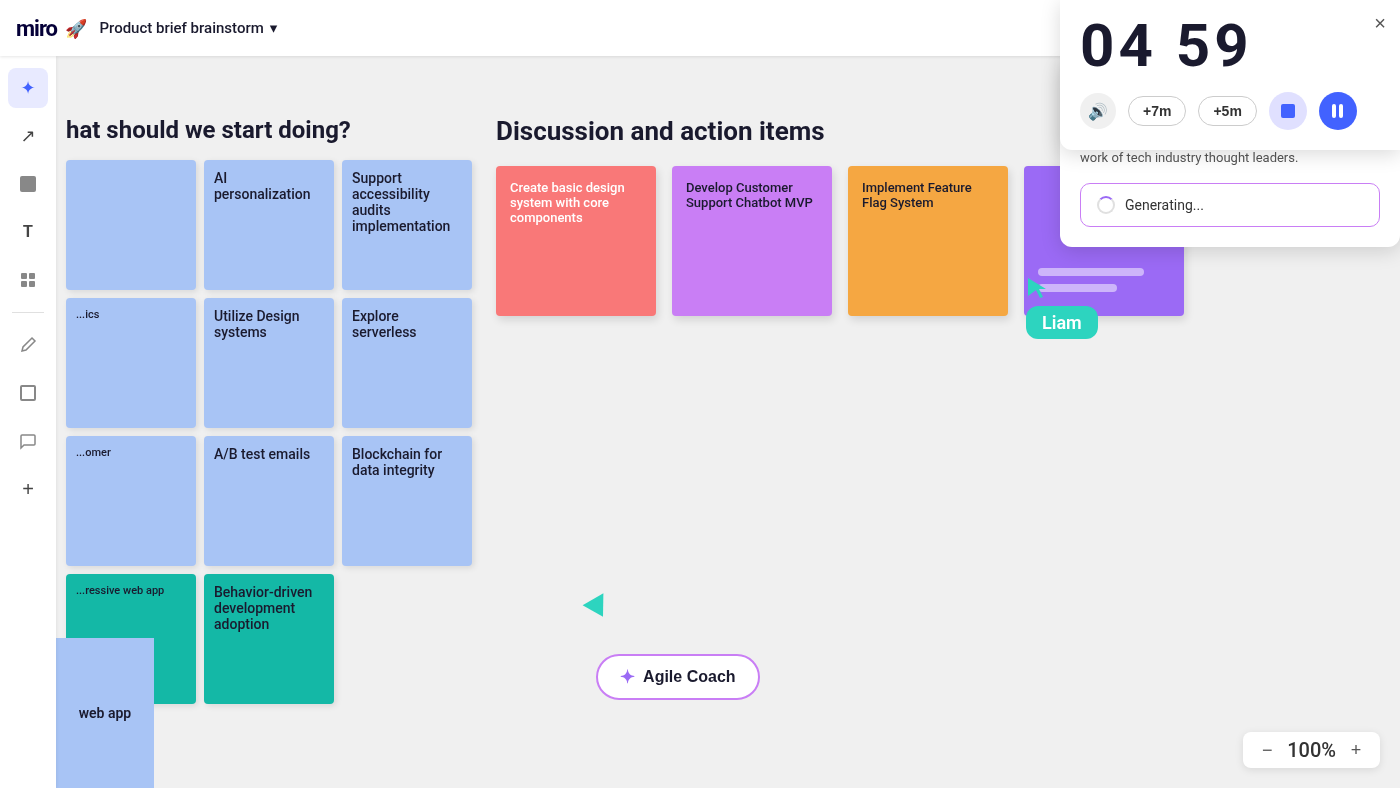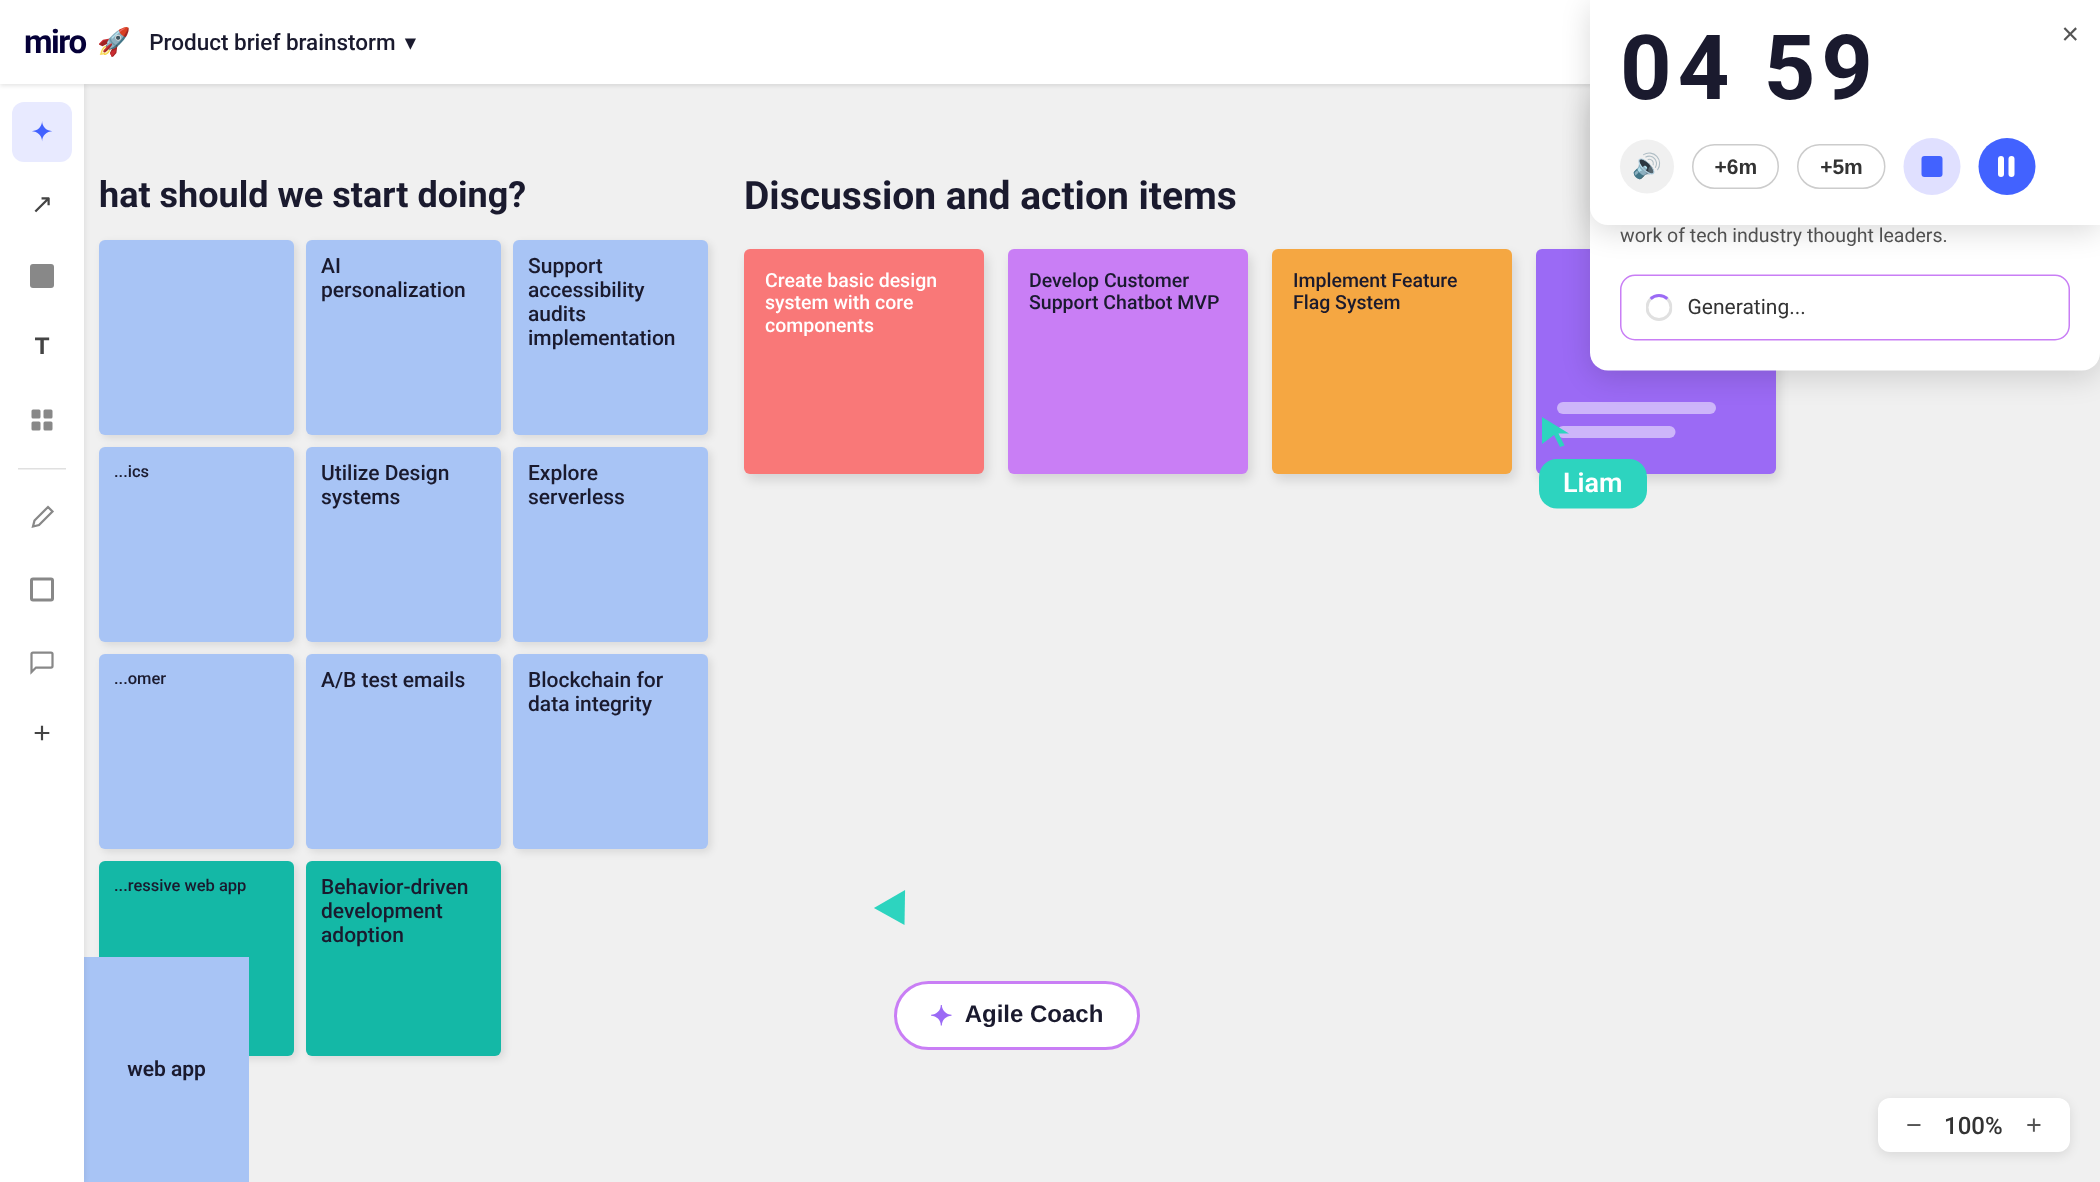--- a/index.html
+++ b/index.html
@@ -466,33 +466,33 @@
       font-size: 18px;
       cursor: pointer;
       color: #555;
       width: 24px;
       height: 24px;
       display: flex;
       align-items: center;
       justify-content: center;
     }
     .zoom-label {
-      font-size: 16px;
+      font-size: 20px;
       font-weight: 500;
       color: #333;
       min-width: 40px;
       text-align: left;
     }
 
     
     .web-app-label {
       position: absolute;
       bottom: 0;
       left: 0;
-      width: 110px;
+      width: 98px;
       height: 150px;
       background: #a8c4f5;
       display: flex;
       align-items: center;
       justify-content: center;
       font-size: 14px;
       font-weight: 600;
       color: #1a1a2e;
       z-index: 50;
     }
@@ -630,21 +630,21 @@
   <button class="timer-close">×</button>
   <div class="timer-display">
     <span>04</span>
     <span> </span>
     <span>59</span>
   </div>
   <div class="timer-controls">
     <button class="timer-sound-btn">
       <span>🔊</span>
     </button>
-    <button class="timer-add-btn">+6m</button>
+    <button class="timer-add-btn">+7m</button>
     <button class="timer-add-btn">+5m</button>
     <button class="timer-stop-btn">
       <div class="timer-stop-icon"></div>
     </button>
     <button class="timer-pause-btn">
       <div class="pause-bar"></div>
       <div class="pause-bar"></div>
     </button>
   </div>
 </div>

